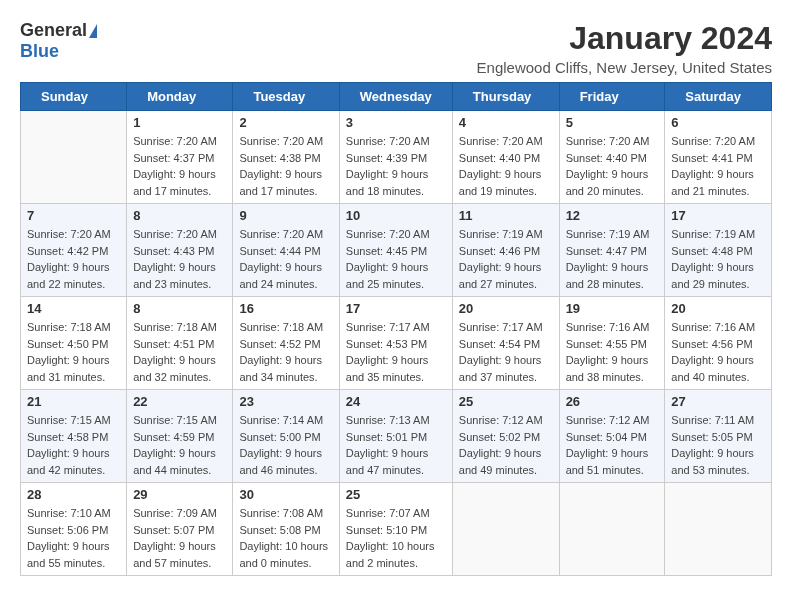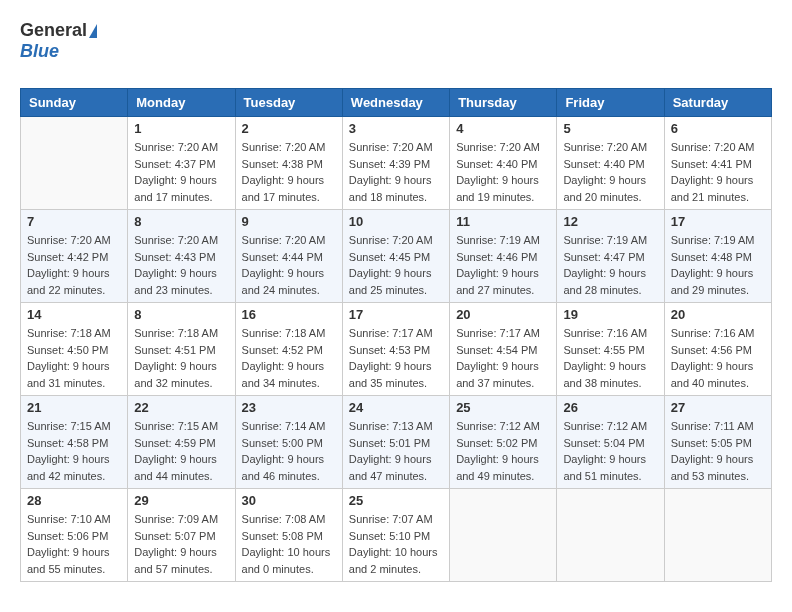--- a/index.html
+++ b/index.html
@@ -7,37 +7,36 @@
       font-family: Arial, sans-serif;
       background: #fff;
       width: 792px;
       min-height: 612px;
       padding: 20px;
     }
     .header-area {
       display: flex;
       justify-content: space-between;
       align-items: flex-start;
-      margin-bottom: 26px;
+      margin-bottom: 6px;
     }
     .logo {
       display: flex;
       flex-direction: column;
       align-items: flex-start;
     }
     .logo-general {
       font-size: 18px;
       font-weight: bold;
       color: #333;
     }
     .logo-blue {
       font-size: 18px;
       font-weight: bold;
       color: #2a6db5;
-      font-style: italic;
     }
     .logo-icon {
       display: inline-block;
       width: 0;
       height: 0;
       border-left: 8px solid transparent;
       border-bottom: 14px solid #2a6db5;
       margin-left: 2px;
       vertical-align: middle;
     }
@@ -56,21 +55,21 @@
     }
     table {
       width: 100%;
       border-collapse: collapse;
       font-size: 11px;
     }
     thead tr th {
       background-color: #2a6db5;
       color: #fff;
       text-align: left;
-      padding: 6px 8px;
+      padding: 6px 20px;
       font-size: 13px;
       font-weight: bold;
       border: 1px solid #1a5a9a;
     }
     tbody tr td {
       border: 1px solid #ccc;
       padding: 4px 6px;
       vertical-align: top;
       width: 14.28%;
       min-height: 80px;
@@ -103,20 +102,24 @@
 </head>
 <body>
 
 <div class="header-area">
   <div class="logo">
     <div style="display:flex;align-items:center;">
       <span class="logo-general">General</span>
       <span class="logo-icon"></span>
     </div>
     <span class="logo-blue">Blue</span>
+  </div>
+  <div class="title-area">
+    <div class="calendar-title">January 2024</div>
+    <div class="calendar-subtitle">Englewood Cliffs, New Jersey, United States</div>
   </div>
 </div>
 
 <table>
   <thead>
     <tr>
     <th>Sunday</th>
         <th>Monday</th>
         <th>Tuesday</th>
         <th>Wednesday</th>

